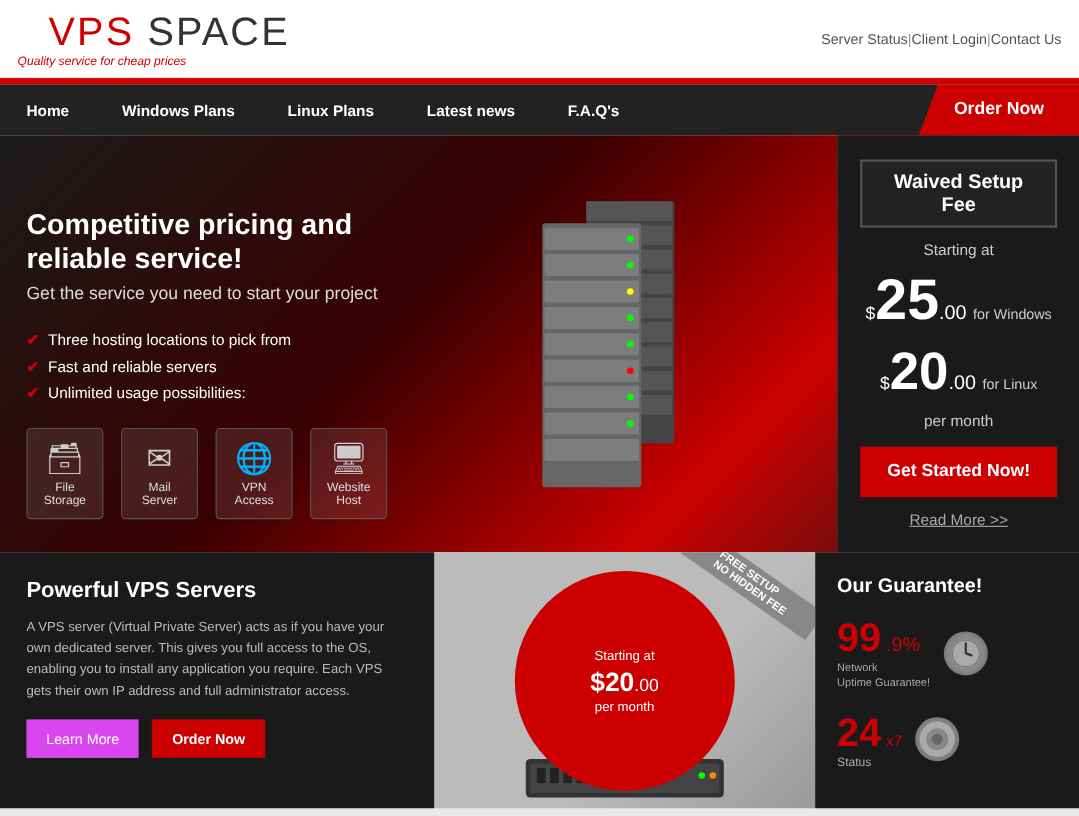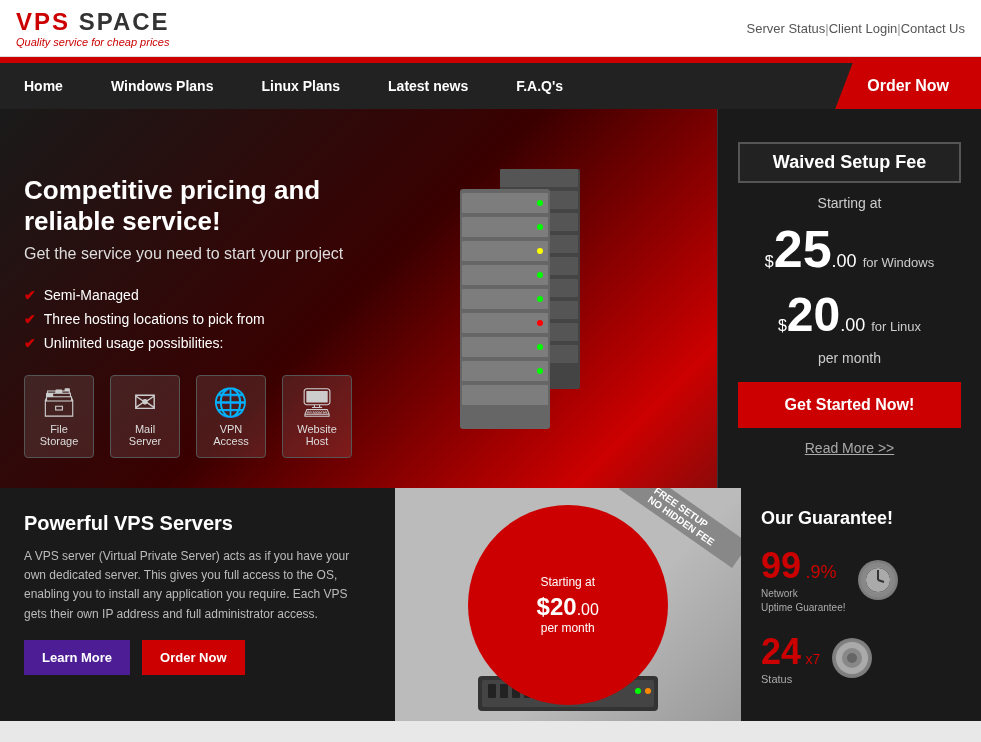--- a/index.html
+++ b/index.html
@@ -1,21 +1,21 @@
 <!DOCTYPE html>
 <html><head>
   <meta charset="utf-8">
   <style>
     * { margin: 0; padding: 0; box-sizing: border-box; }
     body { font-family: Arial, sans-serif; background: #e8e8e8; width: 981px; }
 
     
     .header { background: #fff; display: flex; align-items: center; justify-content: space-between; padding: 8px 16px; border-bottom: 1px solid #ddd; }
     .logo { display: flex; flex-direction: column; }
-    .logo-title { font-size: 24px; font-weight: 700; color: #c00; letter-spacing: 2px; }
+    .logo-title { font-size: 36px; font-weight: 400; color: #c00; letter-spacing: 2px; margin-left: 28px; }
     .logo-title span { color: #333; }
     .logo-sub { font-size: 11px; color: #c00; font-style: italic; }
     .header-right { display: flex; align-items: center; font-size: 13px; color: #555; }
     .header-right .divider { color: #999; }
     .header-right a { color: #555; text-decoration: none; }
 
     
     nav { background: #222; display: flex; align-items: stretch; }
     nav a { color: #fff; text-decoration: none; padding: 14px 24px; font-size: 14px; font-weight: bold; display: flex; align-items: center; }
     nav a.order-now { background: #c00; margin-left: auto; padding: 14px 32px; font-size: 16px; clip-path: polygon(12% 0%, 100% 0%, 100% 100%, 0% 100%); }
@@ -30,39 +30,39 @@
     .hero-features li::before { content: "✔"; color: #c00; font-weight: bold; }
     .hero-icons { display: flex; gap: 16px; }
     .hero-icon-item { display: flex; flex-direction: column; align-items: center; background: rgba(255,255,255,0.1); border: 1px solid #555; border-radius: 4px; padding: 10px 12px; min-width: 70px; cursor: pointer; }
     .hero-icon-item .icon-glyph { font-size: 28px; color: #ccc; margin-bottom: 4px; }
     .hero-icon-item .icon-label { font-size: 11px; color: #ddd; text-align: center; }
 
     
     .hero-servers { flex: 1; display: flex; align-items: center; justify-content: center; position: relative; }
 
     
-    .hero-pricing { width: 264px; background: #1a1a1a; display: flex; flex-direction: column; align-items: center; justify-content: center; padding: 20px; border-left: 1px solid #333; }
+    .hero-pricing { width: 220px; background: #1a1a1a; display: flex; flex-direction: column; align-items: center; justify-content: center; padding: 20px; border-left: 1px solid #333; }
     .waived-badge { background: #222; border: 2px solid #555; color: #fff; padding: 8px 16px; font-size: 18px; font-weight: bold; text-align: center; margin-bottom: 12px; width: 100%; }
     .starting-at { color: #ccc; font-size: 14px; margin-bottom: 8px; }
     .price-row { display: flex; align-items: baseline; color: #fff; margin-bottom: 8px; }
     .price-dollar { font-size: 16px; vertical-align: super; }
     .price-big { font-size: 52px; font-weight: 900; color: #fff; }
     .price-cents { font-size: 18px; }
     .price-for { font-size: 13px; color: #ccc; margin-left: 6px; }
     .per-month { color: #ccc; font-size: 14px; margin-bottom: 16px; }
     .btn-get-started { background: #c00; color: #fff; border: none; padding: 14px 20px; font-size: 16px; font-weight: bold; width: 100%; cursor: pointer; margin-bottom: 12px; }
     .btn-read-more { background: transparent; color: #aaa; border: none; font-size: 14px; cursor: pointer; text-decoration: underline; }
 
     
     .lower { display: flex; background: #f0f0f0; min-height: 200px; }
     .lower-left { flex: 1; padding: 24px; background: #1a1a1a; color: #fff; max-width: 400px; }
     .lower-left h3 { font-size: 20px; color: #fff; margin-bottom: 12px; }
     .lower-left p { font-size: 12px; color: #bbb; line-height: 1.6; margin-bottom: 16px; }
     .lower-buttons { display: flex; gap: 12px; }
-    .btn-learn-more { background: #4c1d95; color: #fff; border: none; padding: 10px 18px; font-size: 13px; cursor: pointer; font-weight: bold; }
+    .btn-learn-more { background: #d946ef; color: #fff; border: none; padding: 10px 18px; font-size: 13px; cursor: pointer; font-weight: normal; }
     .btn-order-now { background: #c00; color: #fff; border: none; padding: 10px 18px; font-size: 13px; cursor: pointer; font-weight: bold; }
 
     
     .lower-promo { flex: 1; display: flex; align-items: center; justify-content: center; background: #ccc; position: relative; }
     .promo-badge { background: #c00; color: #fff; width: 200px; height: 200px; border-radius: 50%; display: flex; flex-direction: column; align-items: center; justify-content: center; text-align: center; position: relative; }
 
     
     .lower-guarantee { width: 240px; background: #1a1a1a; padding: 20px; color: #fff; }
     .lower-guarantee h3 { font-size: 18px; margin-bottom: 16px; color: #fff; }
     .guarantee-item { display: flex; align-items: center; gap: 12px; margin-bottom: 16px; }
@@ -100,22 +100,22 @@
   <a href="#">F.A.Q's</a>
   <a href="#" class="order-now">Order Now</a>
 </nav>
 
 <div class="hero">
 
   <div class="hero-left">
     <h1>Competitive pricing and reliable service!</h1>
     <h2>Get the service you need to start your project</h2>
     <ul class="hero-features">
-      <li>Semi-Managed</li>
       <li>Three hosting locations to pick from</li>
+      <li>Fast and reliable servers</li>
       <li>Unlimited usage possibilities:</li>
     </ul>
     <div class="hero-icons">
       <div class="hero-icon-item">
         <span class="icon-glyph">🗃</span>
         <span class="icon-label">File<br>Storage</span>
       </div>
       <div class="hero-icon-item">
         <span class="icon-glyph">✉</span>
         <span class="icon-label">Mail<br>Server</span>

